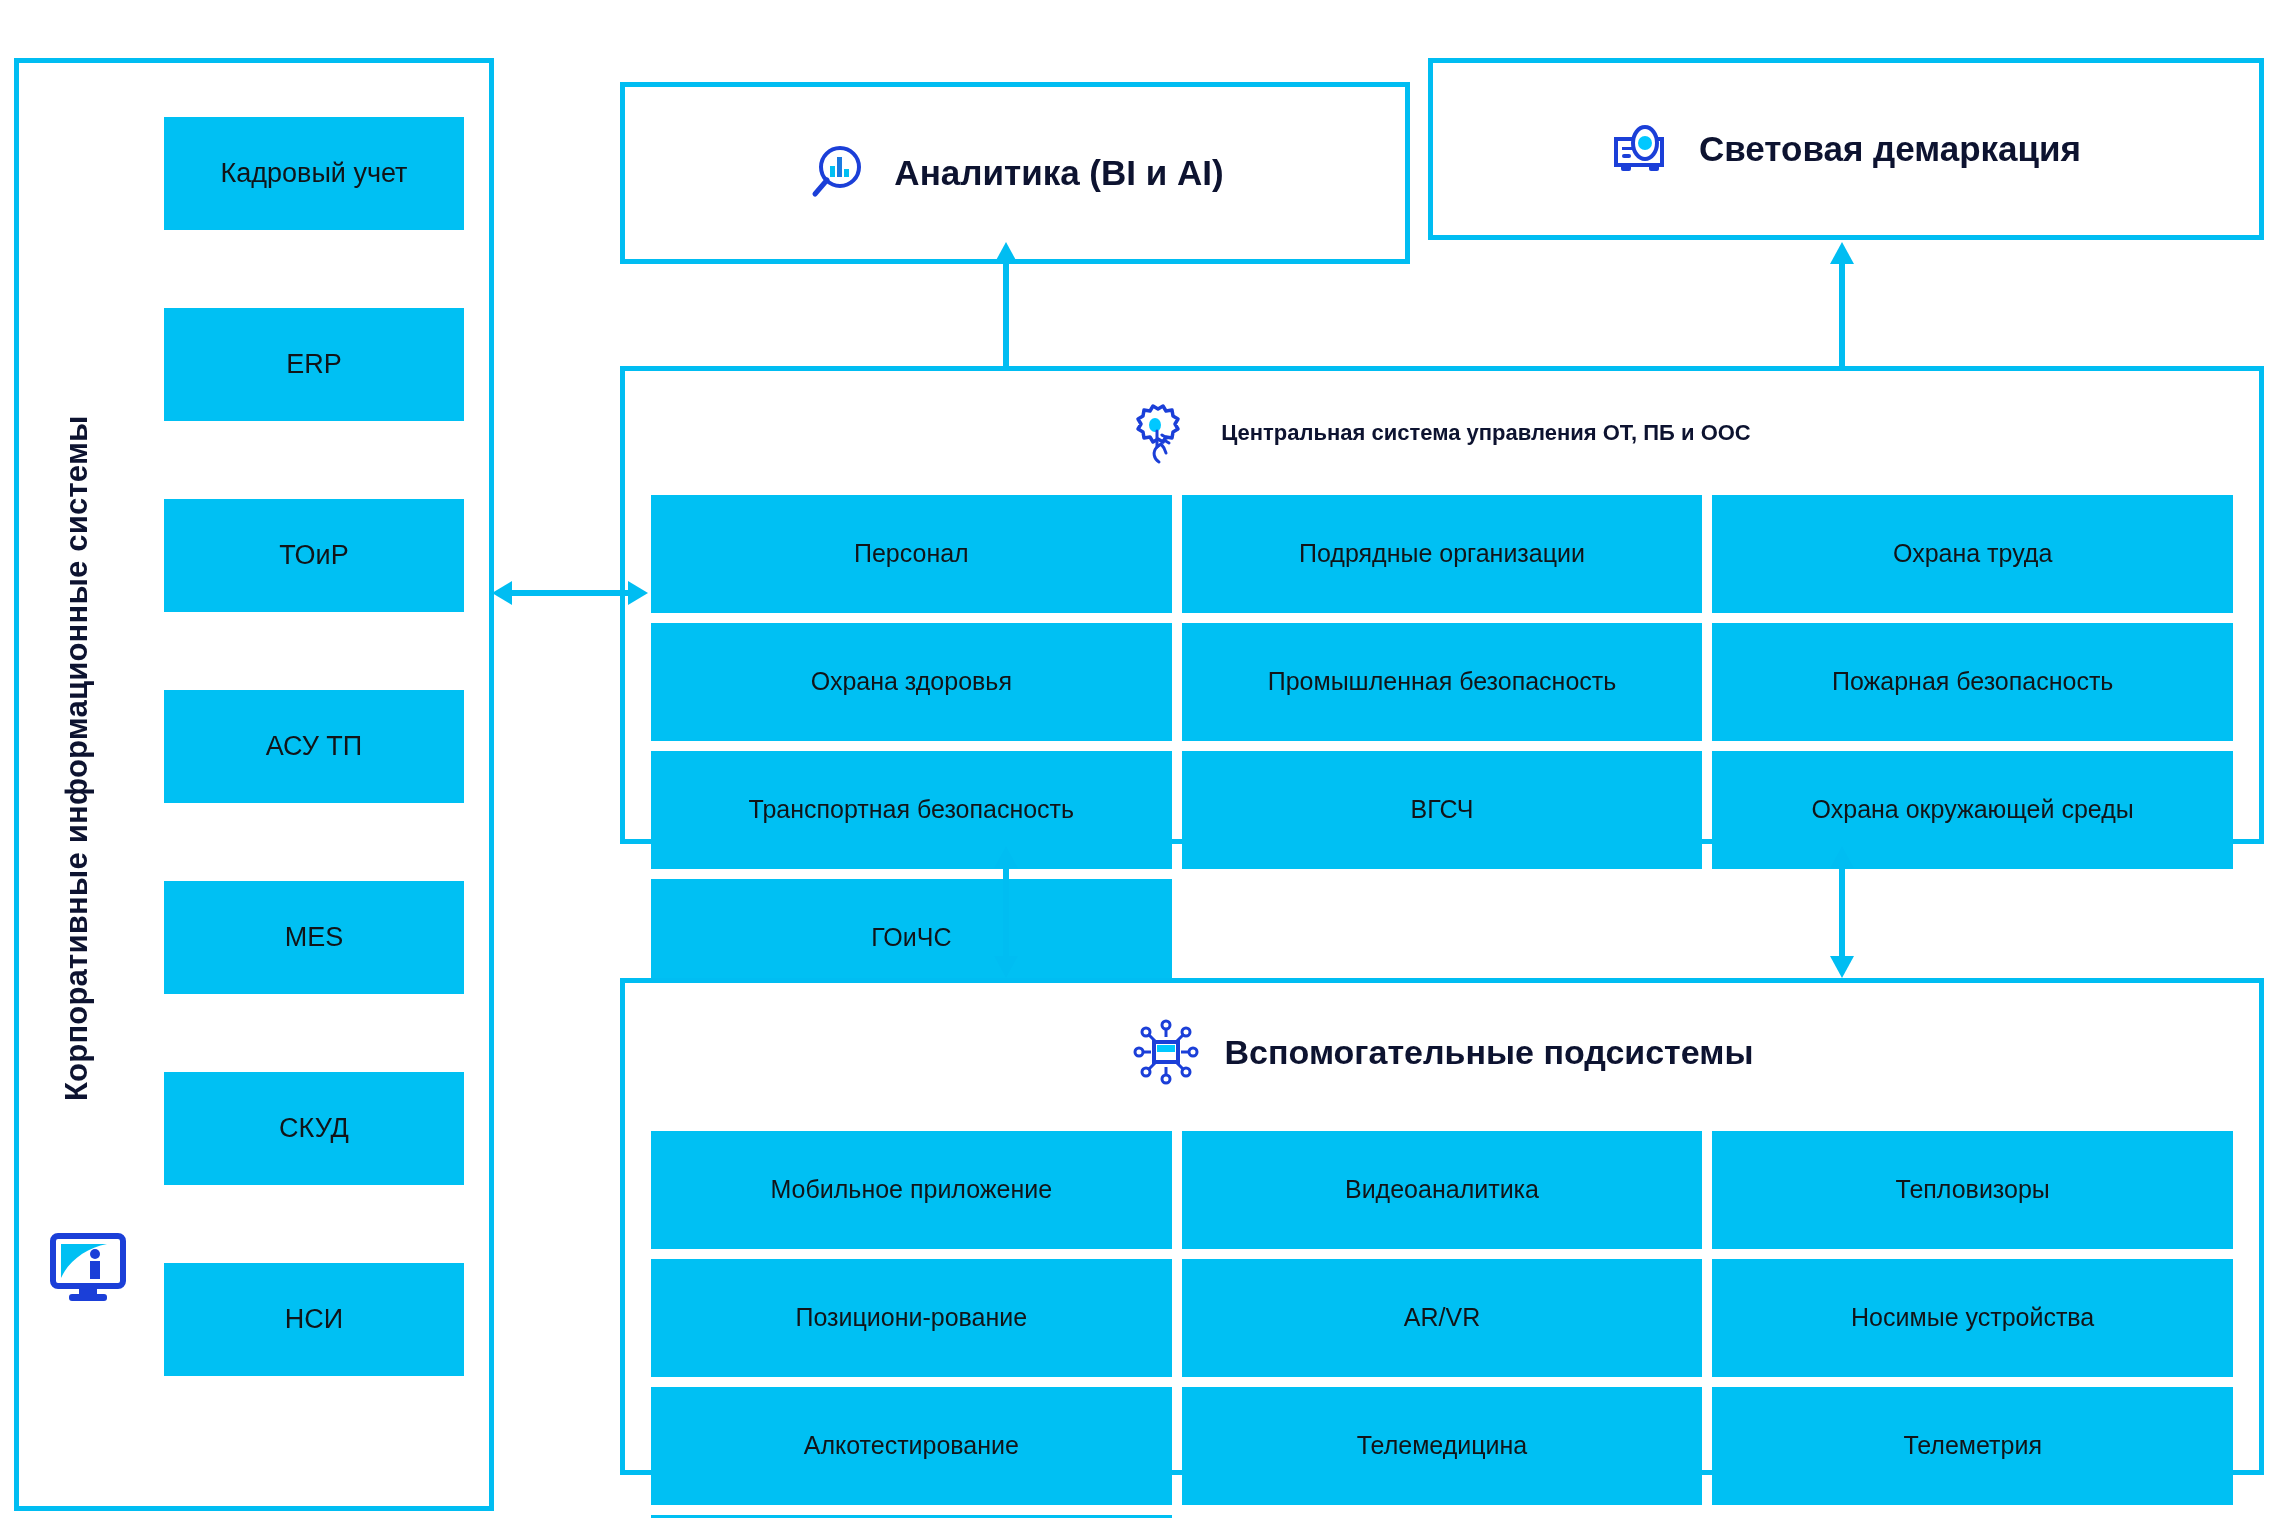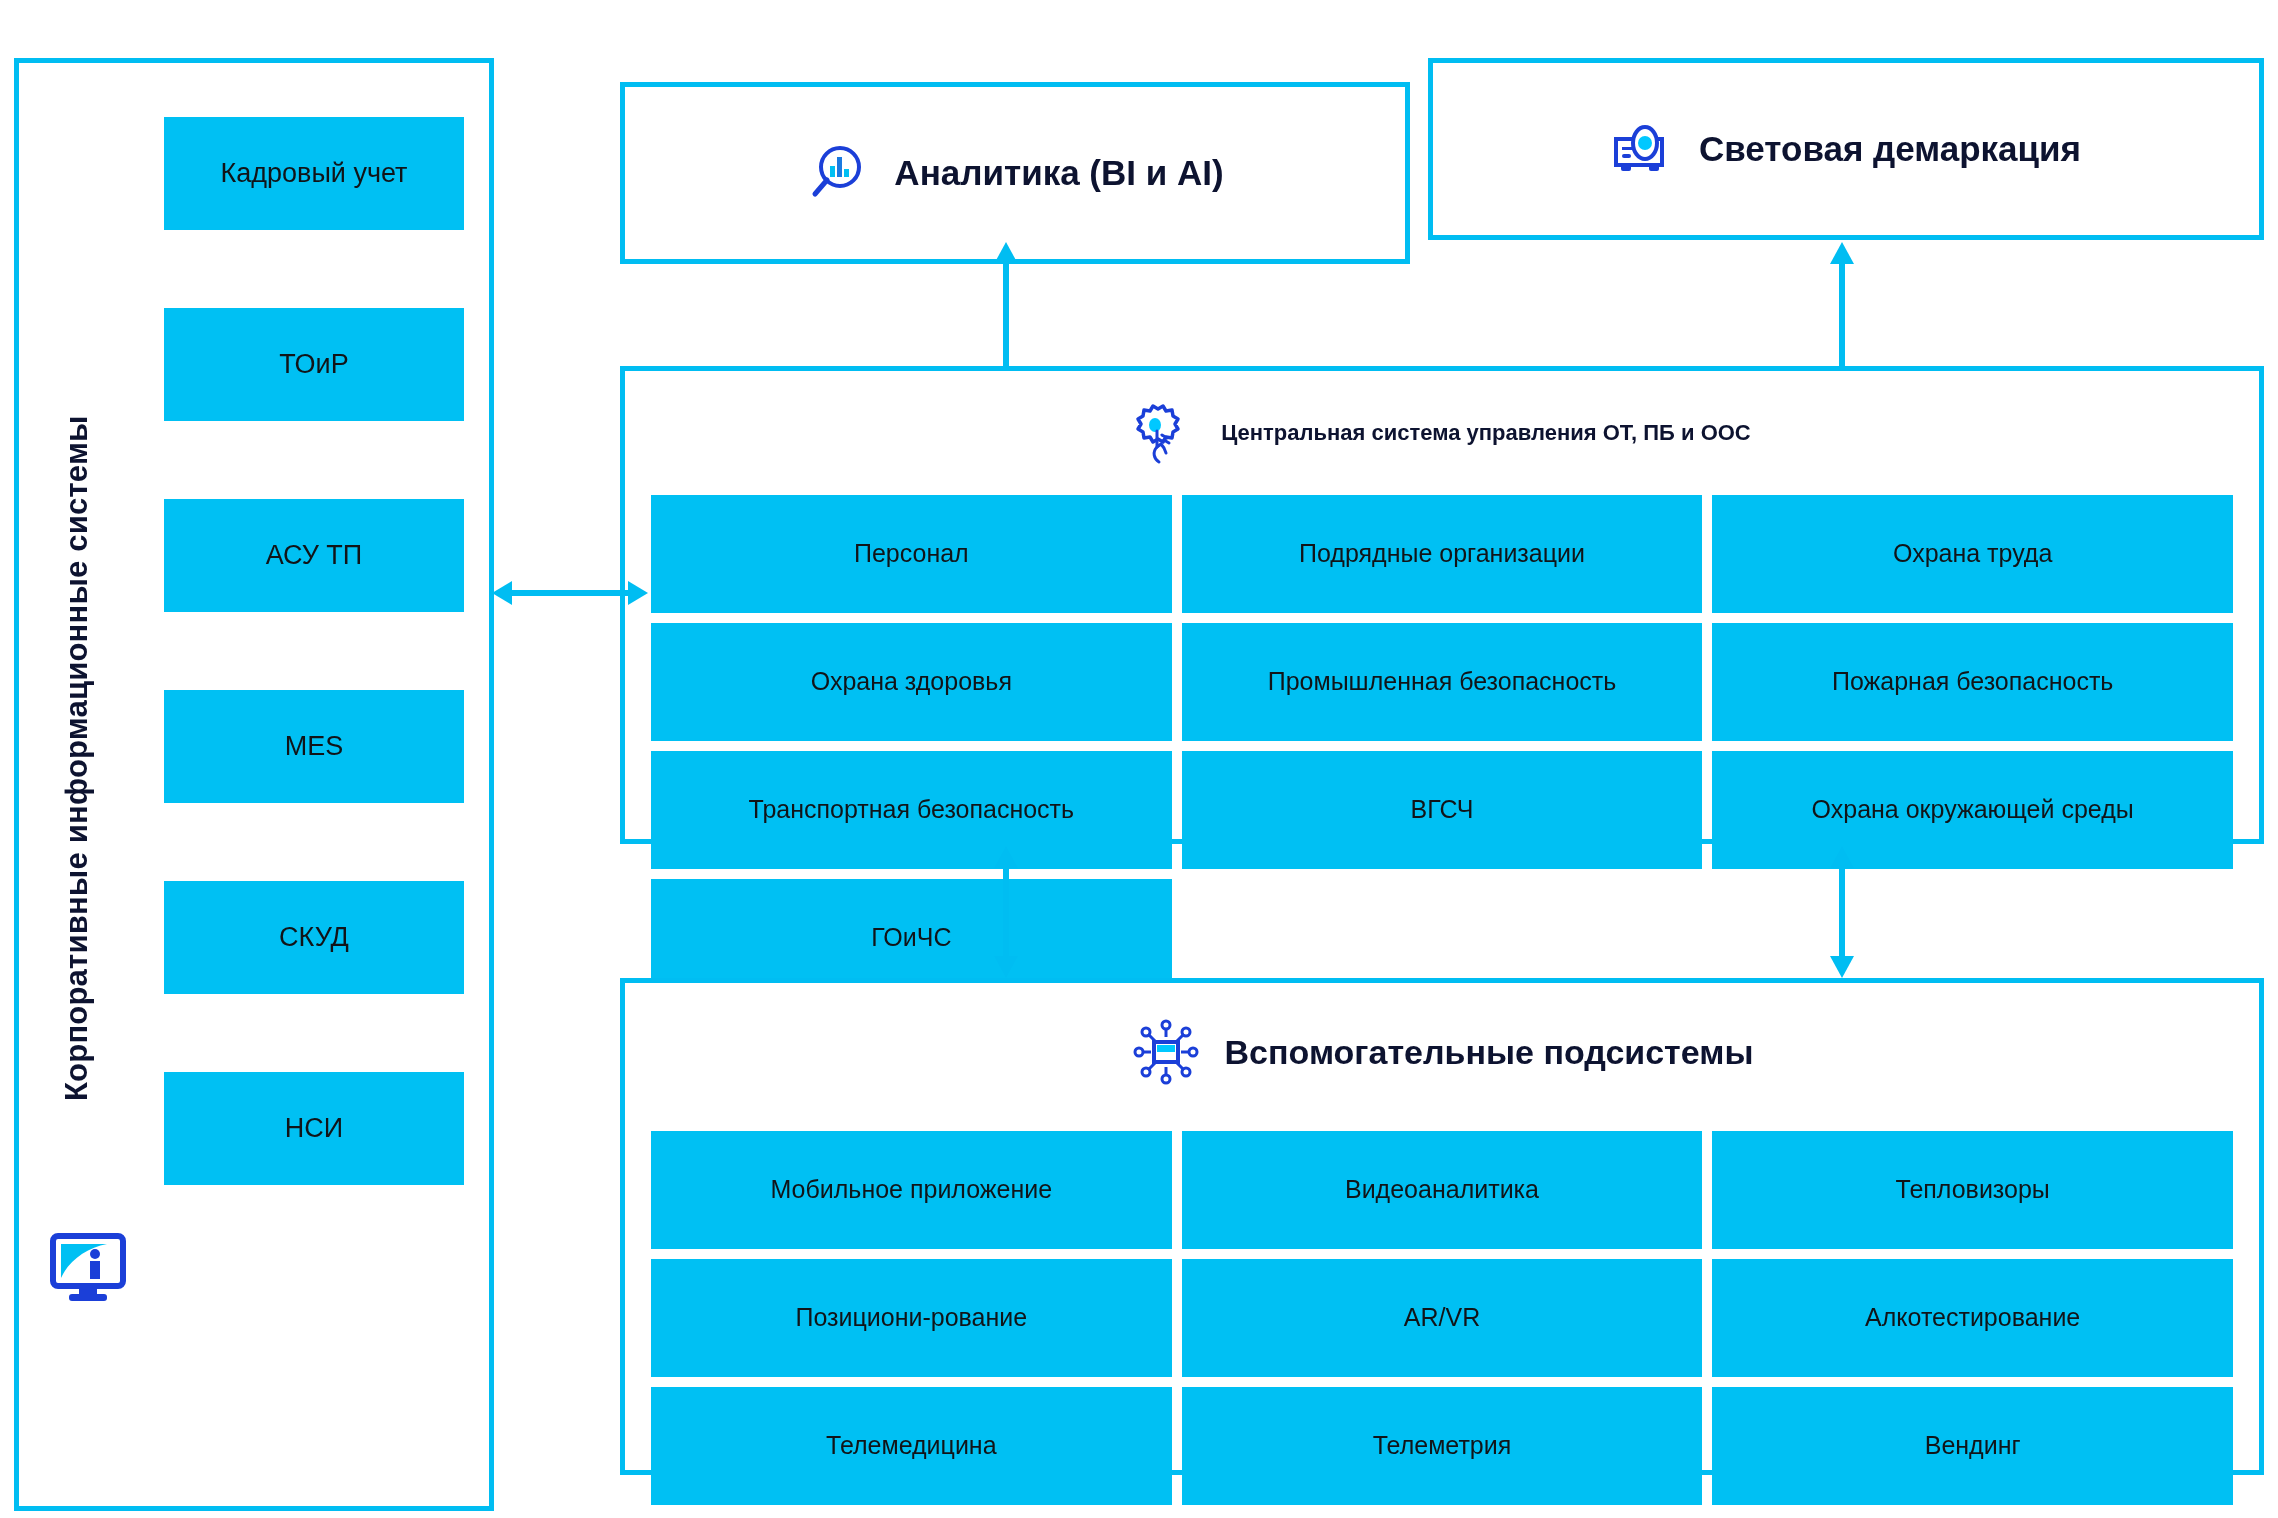--- a/index.html
+++ b/index.html
@@ -133,20 +133,23 @@
       <circle cx="48" cy="24" r="5" fill="#1b3fd8"></circle>
       <rect x="43" y="31" width="10" height="18" fill="#1b3fd8"></rect>
       <rect x="32" y="56" width="18" height="10" fill="#1b3fd8"></rect>
       <rect x="22" y="64" width="38" height="7" rx="3" fill="#1b3fd8"></rect>
     </svg>
   </div>
 
   <div id="corp-tiles">
     <div class="corp-tile">
       <span>Кадровый учет</span>
+    </div>
+    <div class="corp-tile">
+      <span>ERP</span>
     </div>
     <div class="corp-tile">
       <span>ТОиР</span>
     </div>
     <div class="corp-tile">
       <span>АСУ ТП</span>
     </div>
     <div class="corp-tile">
       <span>MES</span>
     </div>
@@ -285,20 +288,23 @@
     <div class="tile">
         <span>Тепловизоры</span>
       </div>
     <div class="tile">
         <span>Позициони-рование</span>
       </div>
     <div class="tile">
         <span>AR/VR</span>
       </div>
     <div class="tile">
+        <span>Носимые устройства</span>
+      </div>
+    <div class="tile">
         <span>Алкотестирование</span>
       </div>
     <div class="tile">
         <span>Телемедицина</span>
       </div>
     <div class="tile">
         <span>Телеметрия</span>
       </div>
     <div class="tile">
         <span>Вендинг</span>

